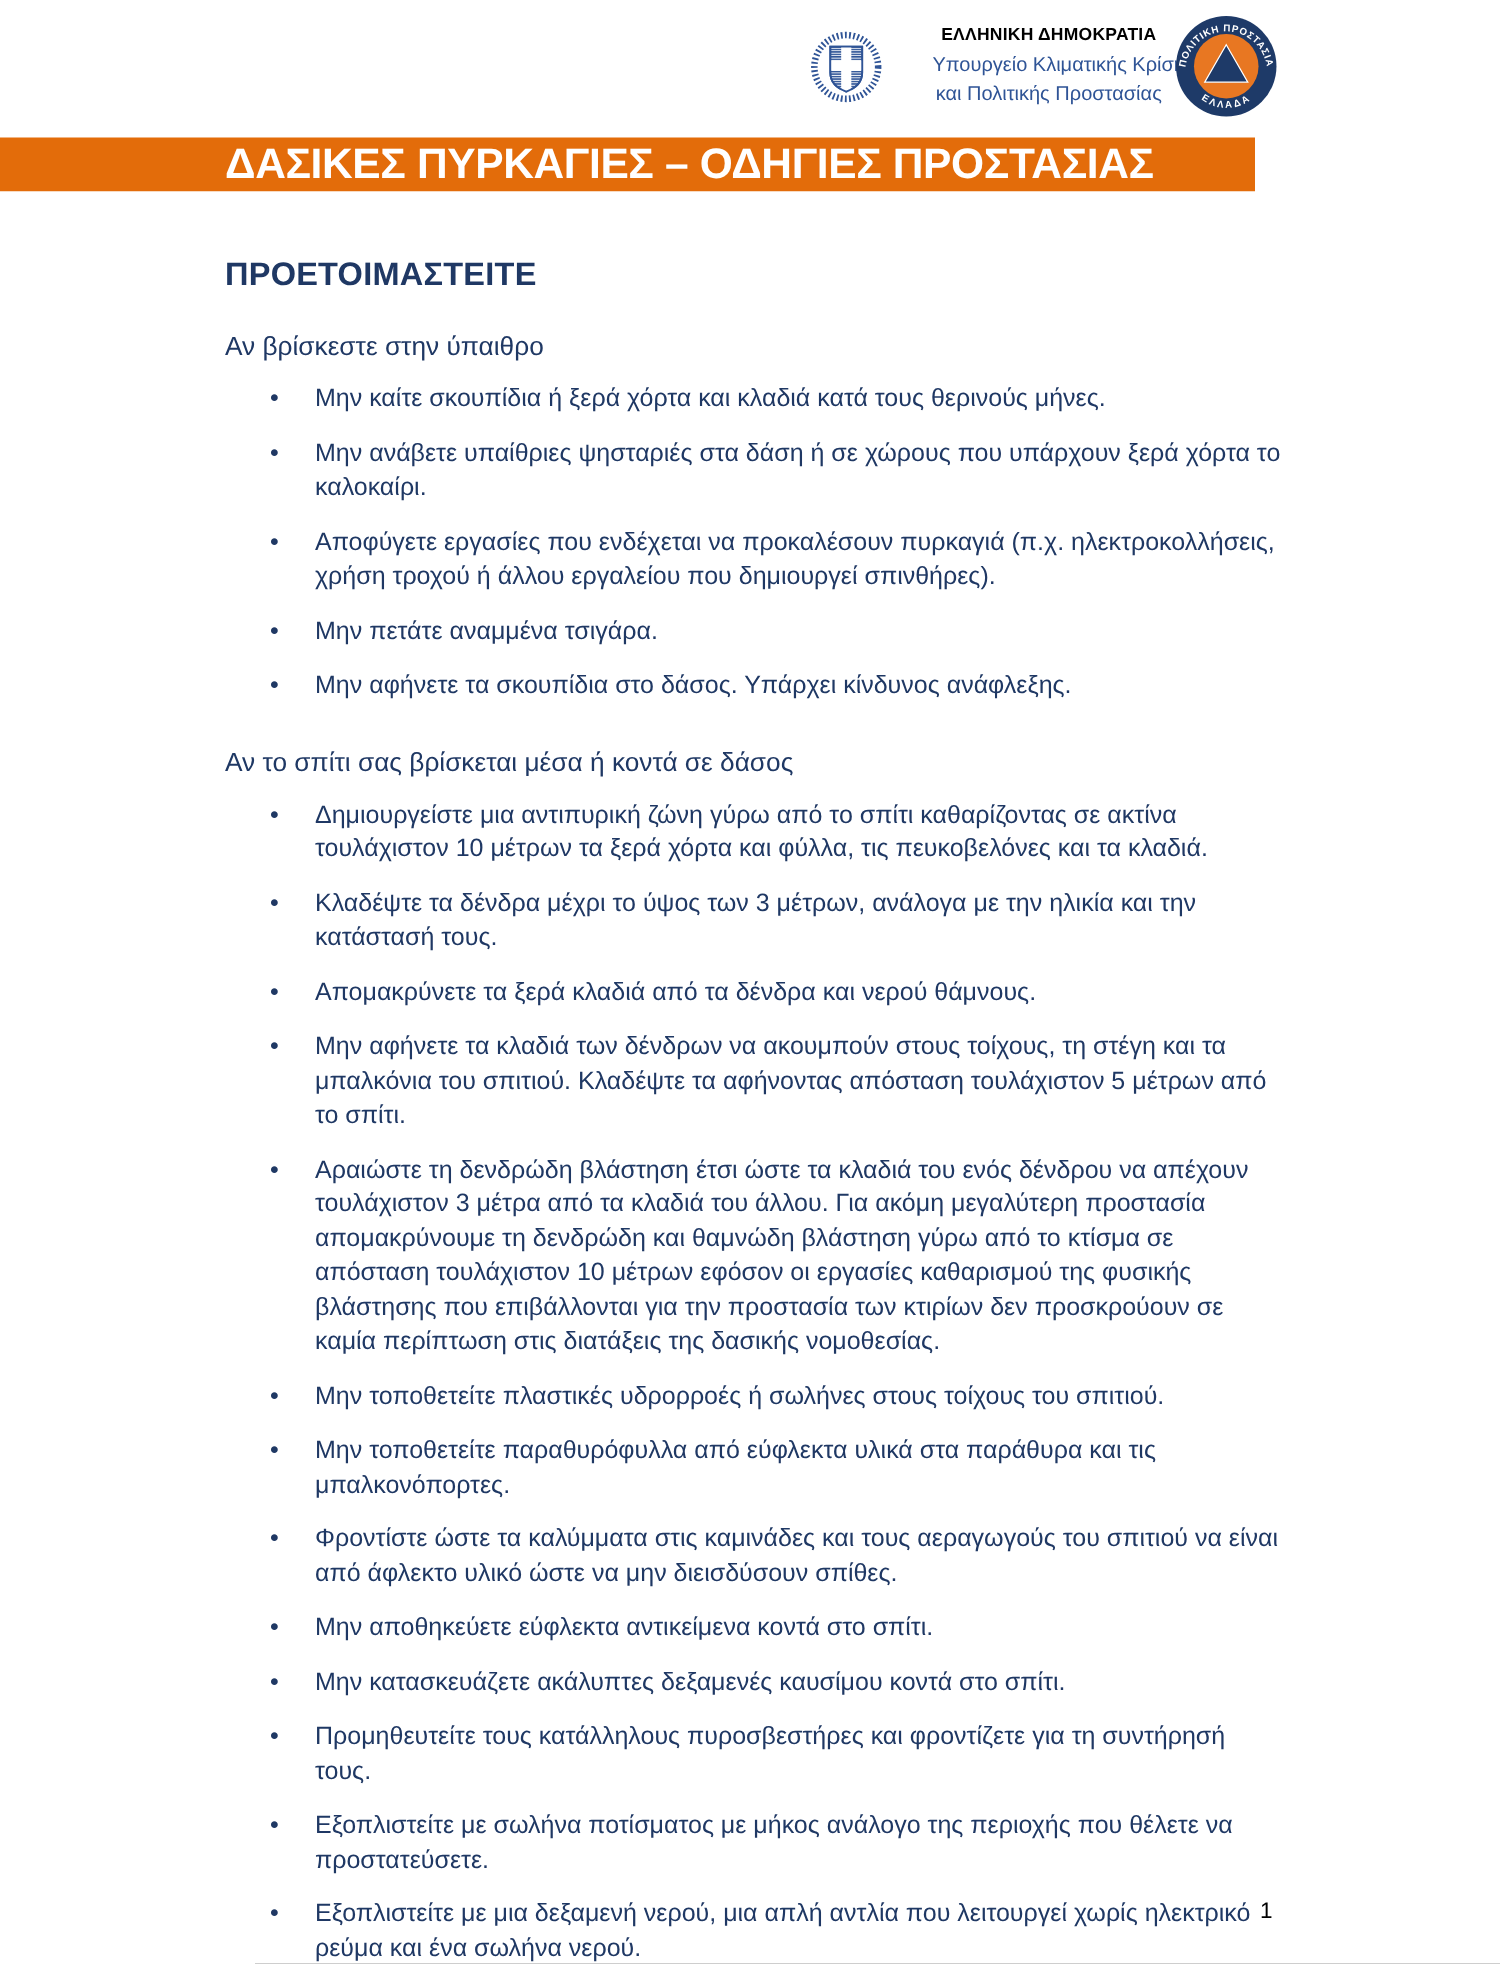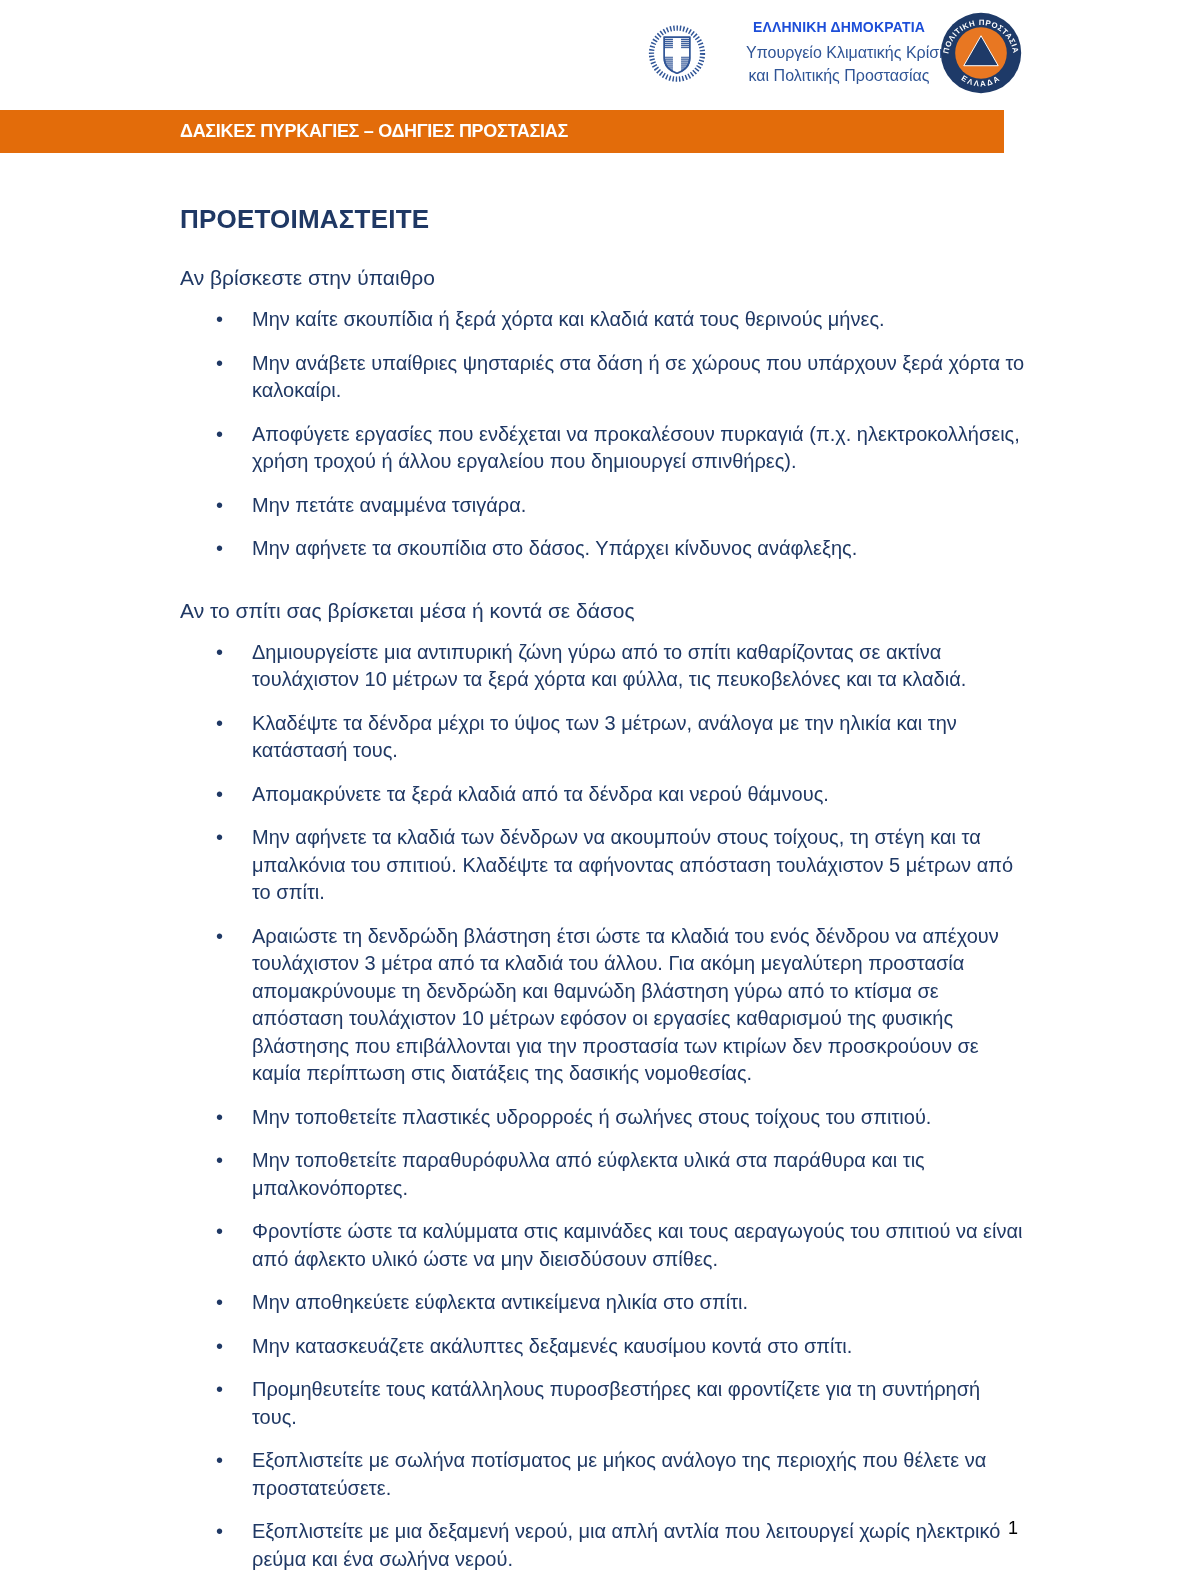--- a/index.html
+++ b/index.html
@@ -27,39 +27,39 @@
   .header{
     position:absolute;top:12px;left:648px;
     display:flex;align-items:center;
   }
   .emblem{width:58px;height:80px;flex:0 0 auto;}
   .ministry-block{
     width:186px;margin-left:40px;margin-right:8px;
     text-align:center;flex:0 0 auto;
   }
   .republic-line{
-    font-size:14px;font-weight:bold;color:#1d4ed8;
+    font-size:14px;font-weight:bold;color:#000000;
     letter-spacing:.2px;margin-bottom:6px;white-space:nowrap;
   }
   .ministry-line{
     font-size:16px;color:var(--ministry-blue);
     line-height:23px;white-space:nowrap;
   }
   .cp-logo{width:82px;height:82px;flex:0 0 auto;}
 
   
   .banner{
     position:absolute;top:110px;left:0;
     width:1004px;height:43px;
     background:var(--banner-orange);
     display:flex;align-items:center;
     padding-left:180px;
   }
   .banner-title{
-    color:#fff;font-weight:bold;font-size:18px;
+    color:#fff;font-weight:bold;font-size:34px;
     letter-spacing:-0.3px;white-space:nowrap;
   }
 
   
   .content{
     position:absolute;top:152px;left:180px;width:846px;
     color:var(--body-blue);
   }
   .section-title{
     margin:52px 0 0 0;
@@ -158,21 +158,21 @@
       <h2 class="sub-heading second">Αν το σπίτι σας βρίσκεται μέσα ή κοντά σε δάσος</h2>
       <ul class="bullets">
           <li>Δημιουργείστε μια αντιπυρική ζώνη γύρω από το σπίτι καθαρίζοντας σε ακτίνα τουλάχιστον 10 μέτρων τα ξερά χόρτα και φύλλα, τις πευκοβελόνες και τα κλαδιά.</li>
           <li>Κλαδέψτε τα δένδρα μέχρι το ύψος των 3 μέτρων, ανάλογα με την ηλικία και την κατάστασή τους.</li>
           <li>Απομακρύνετε τα ξερά κλαδιά από τα δένδρα και νερού θάμνους.</li>
           <li>Μην αφήνετε τα κλαδιά των δένδρων να ακουμπούν στους τοίχους, τη στέγη και τα μπαλκόνια του σπιτιού. Κλαδέψτε τα αφήνοντας απόσταση τουλάχιστον 5 μέτρων από το σπίτι.</li>
           <li>Αραιώστε τη δενδρώδη βλάστηση έτσι ώστε τα κλαδιά του ενός δένδρου να απέχουν τουλάχιστον 3 μέτρα από τα κλαδιά του άλλου. Για ακόμη μεγαλύτερη προστασία απομακρύνουμε τη δενδρώδη και θαμνώδη βλάστηση γύρω από το κτίσμα σε απόσταση τουλάχιστον 10 μέτρων εφόσον οι εργασίες καθαρισμού της φυσικής βλάστησης που επιβάλλονται για την προστασία των κτιρίων δεν προσκρούουν σε καμία περίπτωση στις διατάξεις της δασικής νομοθεσίας.</li>
           <li>Μην τοποθετείτε πλαστικές υδρορροές ή σωλήνες στους τοίχους του σπιτιού.</li>
           <li>Μην τοποθετείτε παραθυρόφυλλα από εύφλεκτα υλικά στα παράθυρα και τις μπαλκονόπορτες.</li>
           <li>Φροντίστε ώστε τα καλύμματα στις καμινάδες και τους αεραγωγούς του σπιτιού να είναι από άφλεκτο υλικό ώστε να μην διεισδύσουν σπίθες.</li>
-          <li>Μην αποθηκεύετε εύφλεκτα αντικείμενα ηλικία στο σπίτι.</li>
+          <li>Μην αποθηκεύετε εύφλεκτα αντικείμενα κοντά στο σπίτι.</li>
           <li>Μην κατασκευάζετε ακάλυπτες δεξαμενές καυσίμου κοντά στο σπίτι.</li>
           <li>Προμηθευτείτε τους κατάλληλους πυροσβεστήρες και φροντίζετε για τη συντήρησή τους.</li>
           <li>Εξοπλιστείτε με σωλήνα ποτίσματος με μήκος ανάλογο της περιοχής που θέλετε να προστατεύσετε.</li>
           <li>Εξοπλιστείτε με μια δεξαμενή νερού, μια απλή αντλία που λειτουργεί χωρίς ηλεκτρικό ρεύμα και ένα σωλήνα νερού.</li>
         </ul>
     </section>
   </main>
 
   <span class="page-number">1</span>
 

